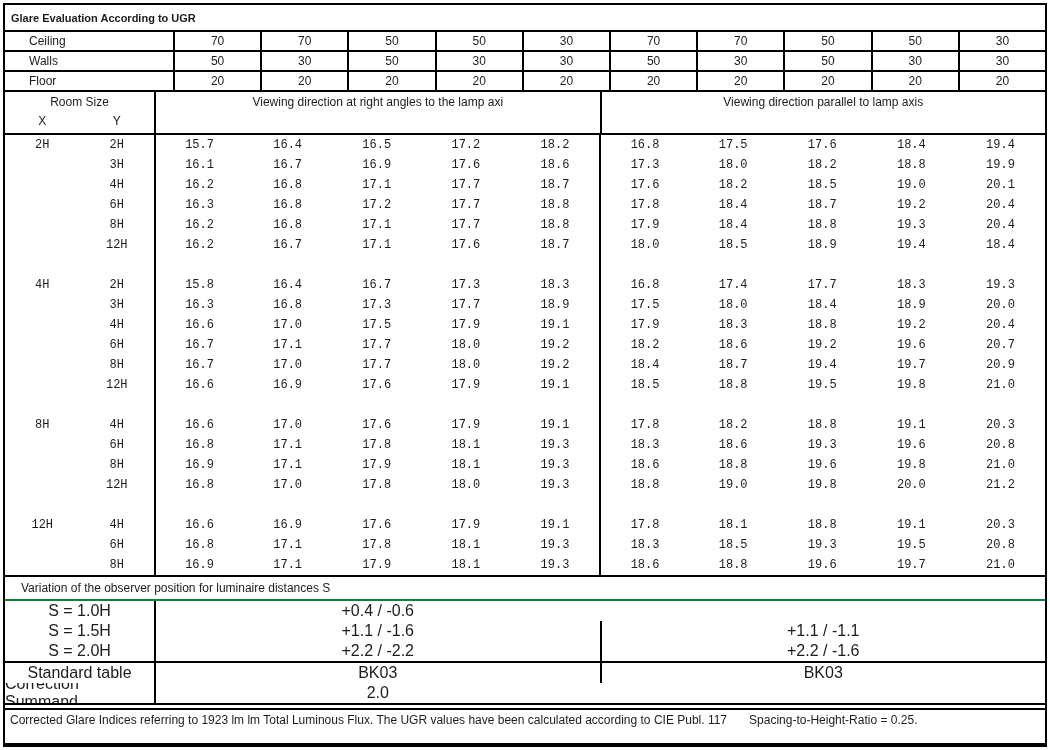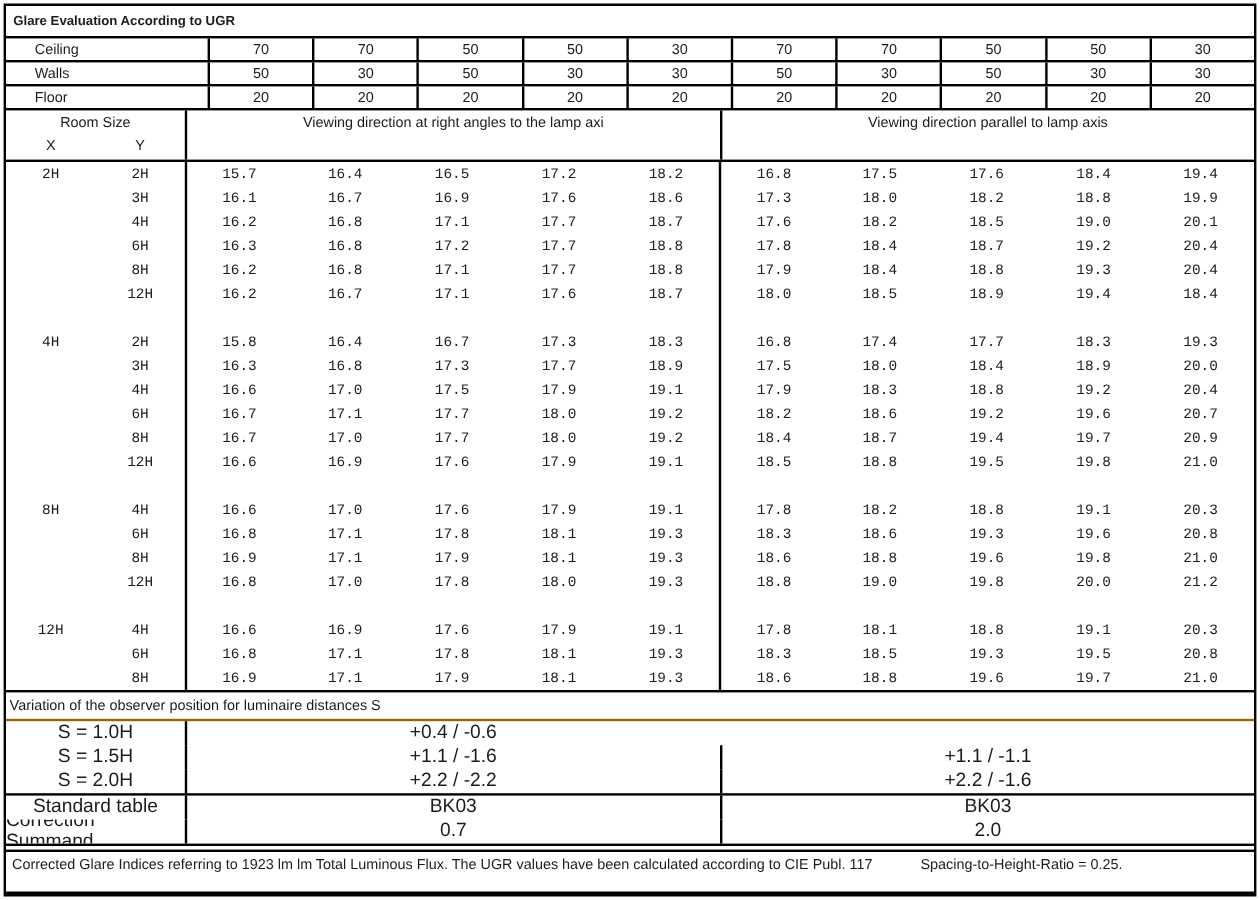--- a/index.html
+++ b/index.html
@@ -55,41 +55,41 @@
     display: grid;
     grid-template-columns: 74.5px 74.5px repeat(10, 1fr);
     height: 20px;
     font-size: 12px;
   }
   .cell { display: flex; align-items: center; justify-content: center; overflow: hidden; }
   .label-cell { display: flex; align-items: center; justify-content: flex-start; padding-left: 5px; }
   .bl { border-left: 2px solid #000; }
   .variation-title-row {
     height: 32px;
-    border-bottom: 2px solid #a16207;
+    border-bottom: 2px solid #15803d;
     display: flex; align-items: center;
-    padding-left: 3px;
+    padding-left: 16px;
     font-size: 12px;
   }
   .tri-block { border-bottom: 2px solid #000; }
   .tri-row {
     display: grid;
     grid-template-columns: 149px 1fr 1fr;
     height: 20px;
     font-size: 16px;
   }
   .spacer-row { height: 4px; }
   .footer-box {
     flex: 1;
     border-top: 2px solid #000;
     font-size: 12px;
     padding: 3px 0 16px 5px;
     display: flex; align-items: flex-start;
   }
-  .footer-ratio { margin-left: 40px; }
+  .footer-ratio { margin-left: 22px; }
 </style>
 </head>
 <body>
 
 <div class="sheet">
 
   <div class="title-row">Glare Evaluation According to UGR</div>
 
   <div id="surface-rows">
       <div class="surface-row">
@@ -474,21 +474,20 @@
     </div>
 
   <div id="summary-rows" class="tri-block">
       <div class="tri-row">
         <div class="cell">Standard table</div>
         <div class="cell bl">BK03</div>
         <div class="cell bl">BK03</div>
       </div>
       <div class="tri-row">
         <div class="cell">Correction Summand</div>
-        <div class="cell bl">0.7</div>
         <div class="cell bl">2.0</div>
       </div>
     </div>
 
   <div class="spacer-row"></div>
 
   <div class="footer-box">
     <span>Corrected Glare Indices referring to 1923 lm lm Total Luminous Flux. The UGR values have been calculated according to CIE Publ. 117</span>
     <span class="footer-ratio">Spacing-to-Height-Ratio = 0.25.</span>
   </div>

